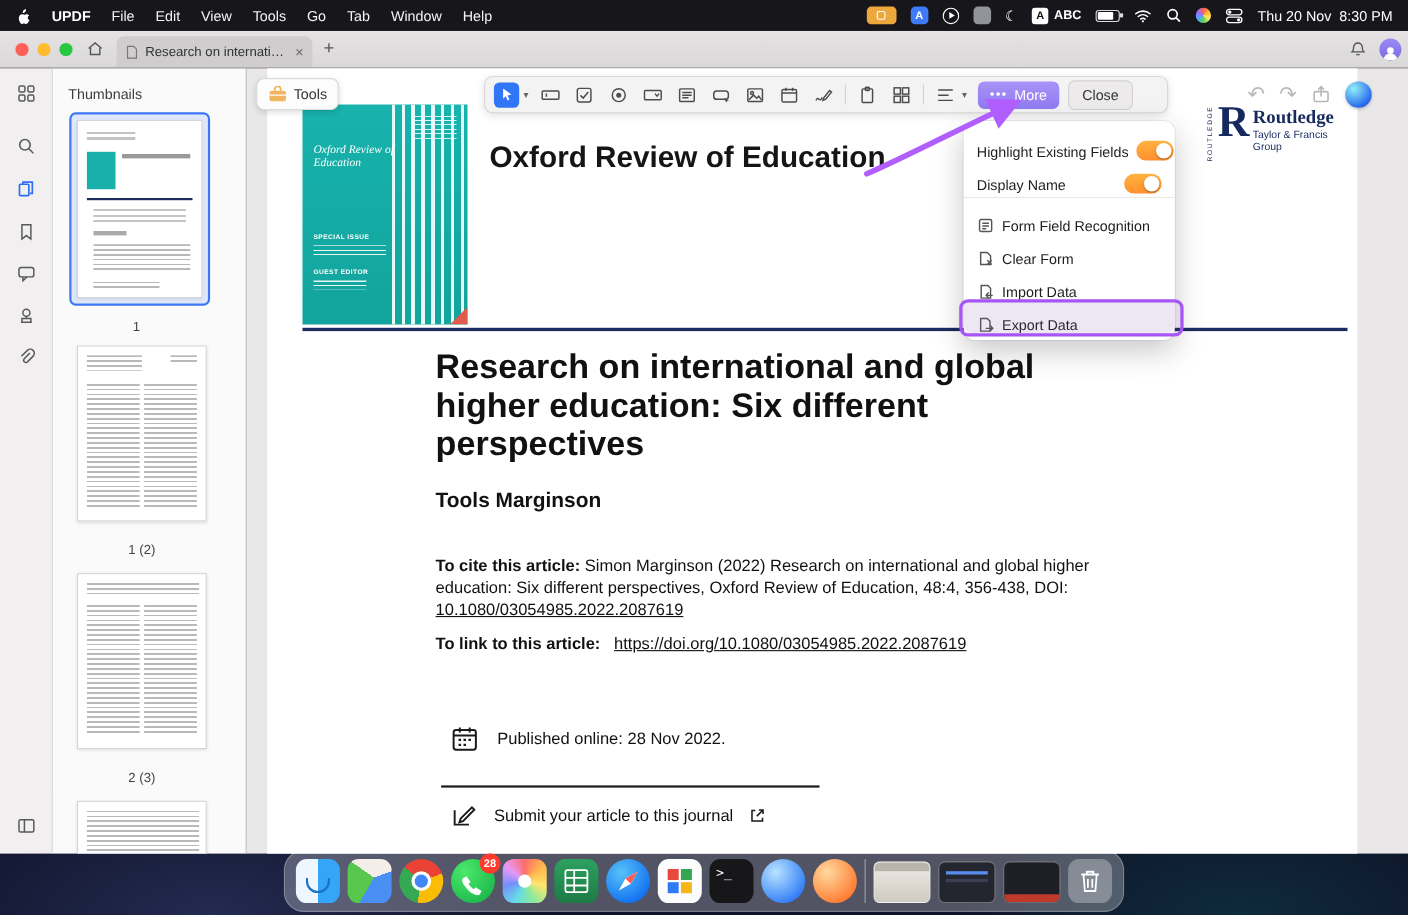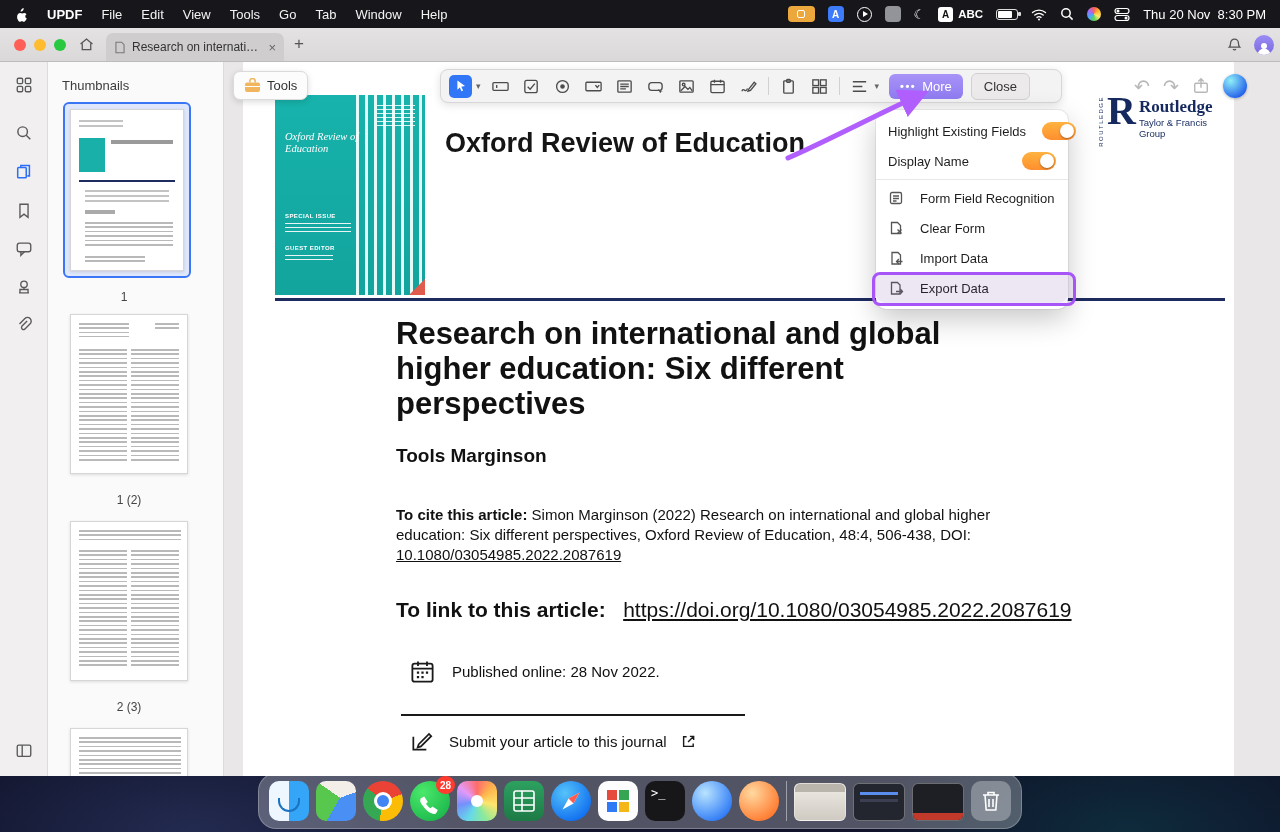--- a/index.html
+++ b/index.html
@@ -99,21 +99,21 @@
   .rt-r { font-family:"Liberation Serif", serif; font-size:40px; font-weight:700; line-height:38px; }
   .rt-txt { margin-top:6px; }
   .rt-name { font-family:"Liberation Serif", serif; font-size:17px; font-weight:600; line-height:17px; }
   .rt-tag { font-size:9.5px; margin-top:2px; }
 
   .article-title { position:absolute; left:153px; top:254px; width:625px; font-size:31px; line-height:35px; font-weight:700; color:#111; }
   .author { position:absolute; left:153px; top:383px; font-size:19px; font-weight:600; color:#111; }
   .cite { position:absolute; left:153px; top:443px; width:655px; font-size:15px; line-height:20px; color:#111; }
   .cite b { font-weight:700; }
   .u { text-decoration:underline; color:#111; }
-  .linkrow { position:absolute; left:153px; top:536px; font-size:21px; color:#111; }
+  .linkrow { position:absolute; left:153px; top:515px; font-size:15px; color:#111; }
   .pubrow { position:absolute; left:166px; top:596px; display:flex; align-items:center; gap:16px; font-size:15px; color:#111; }
   .doc-hr { position:absolute; left:158px; top:652px; width:344px; height:2px; background:#1a1a1a; }
   .subrow { position:absolute; left:166px; top:666px; display:flex; align-items:center; gap:14px; font-size:15px; color:#111; }
 
   
   .tools-btn { position:absolute; left:233px; top:71px; z-index:40; background:#fdfcfd; border:1px solid #dcdadb;
     border-radius:7px; box-shadow:0 2px 6px rgba(0,0,0,.14); display:flex; align-items:center; gap:6px;
     padding:6px 10px; font-size:13px; color:#333; }
   .toolbar { position:absolute; left:440px; top:69px; width:622px; height:34px; z-index:40;
     background:#f4f3f4; border:1px solid #d8d6d7; border-radius:8px; box-shadow:0 2px 8px rgba(0,0,0,.12);
@@ -131,21 +131,21 @@
 
   .topright { position:absolute; left:1134px; top:74px; z-index:40; display:flex; align-items:center; gap:13px; }
   .tr-g { color:#b9b7b8; font-size:19px; line-height:19px; }
   .ai-orb { width:24px; height:24px; border-radius:50%;
     background:radial-gradient(circle at 32% 28%, #8ff0f7, #2563eb 75%); box-shadow:0 1px 3px rgba(0,0,0,.25); }
 
   
   .dropdown { position:absolute; left:876px; top:110px; width:192px; z-index:60; background:#fff;
     border-radius:10px; box-shadow:0 10px 28px rgba(0,0,0,.22), 0 0 0 1px rgba(0,0,0,.06);
     padding:6px 0; font-size:13px; color:#1e1e1e; }
-  .dd-row { height:30px; display:flex; align-items:center; padding:0 12px; gap:16px; }
+  .dd-row { height:30px; display:flex; align-items:flex-end; padding:0 12px; gap:7px; }
   .dd-row .lbl { flex:1; white-space:nowrap; }
   .dd-div { height:1px; background:#e8e8e8; margin:3px 0; }
   .dd-row.last { background:#f3f2f3; border-radius:0 0 10px 10px; }
   .dd-row svg { stroke:#555; fill:none; stroke-width:1.3; flex:0 0 auto; }
   .tgl { width:34px; height:18px; border-radius:9px; background:#d9d9d8; position:relative; flex:0 0 auto; }
   .tgl::after { content:""; position:absolute; width:14px; height:14px; border-radius:50%; background:#fff;
     top:2px; left:2px; box-shadow:0 1px 2px rgba(0,0,0,.35); }
   .tgl.on { background:linear-gradient(#ffb340,#ff8f2e); }
   .tgl.on::after { left:18px; }
   .import-hl { position:absolute; left:872px; top:272px; width:204px; height:34px; z-index:65;
@@ -397,21 +397,21 @@
       <div class="rt-tag">Taylor &amp; Francis Group</div>
     </span>
   </div>
 
   <div class="navy-rule"></div>
 
   <div class="article-title">Research on international and global higher education: Six different perspectives</div>
   <div class="author">Tools Marginson</div>
 
   <div class="cite">
-    <b>To cite this article:</b> <span>Simon Marginson (2022) Research on international and global higher education: Six different perspectives, Oxford Review of Education, 48:4, 506-438, DOI:</span>
+    <b>To cite this article:</b> <span>Simon Marginson (2022) Research on international and global higher education: Six different perspectives, Oxford Review of Education, 48:4, 356-438, DOI:</span>
     <a class="u">10.1080/03054985.2022.2087619</a>
   </div>
 
   <div class="linkrow">
     <b>To link to this article:</b>&nbsp;&nbsp;
     <a class="u">https://doi.org/10.1080/03054985.2022.2087619</a>
   </div>
 
   <div class="pubrow">
     <span>

